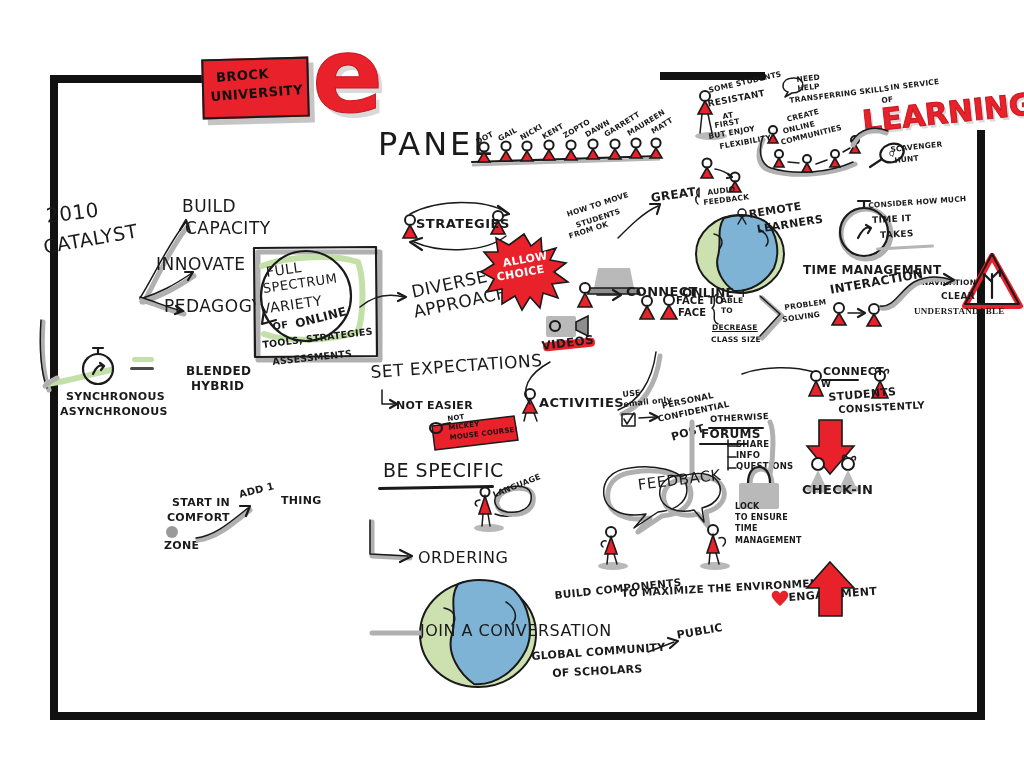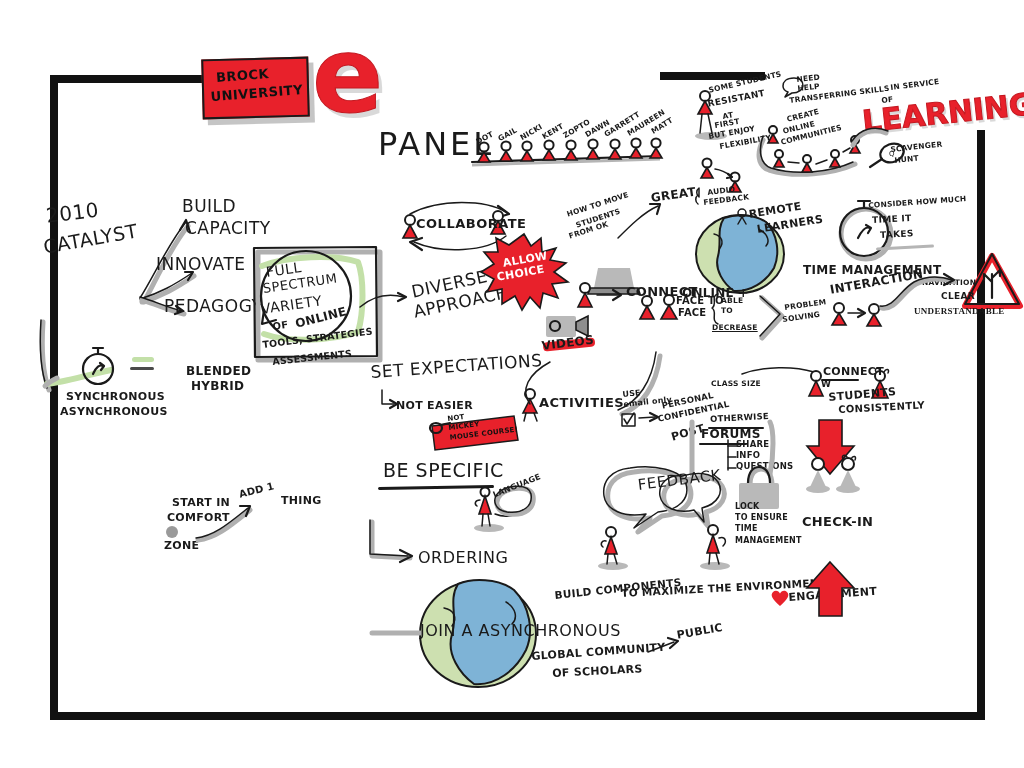--- a/index.html
+++ b/index.html
@@ -293,21 +293,21 @@
   <svg style="left:400px; top:198px;" width="130" height="62">
     <path class="s-thin" d="M10 16 C40 0 86 2 106 14"></path>
     <path class="s-black" d="M98 8 L109 16 L96 20" stroke-width="1.8"></path>
     <path class="s-thin" d="M106 38 C86 54 42 56 14 44"></path>
     <path class="s-black" d="M22 40 L10 44 L22 52" stroke-width="1.8"></path>
     <circle class="f-white" cx="10" cy="22" r="5"></circle>
       <path class="f-red" d="M10 27 L3 40 L17 40 Z"></path>
     <circle class="f-white" cx="98" cy="18" r="5"></circle>
       <path class="f-red" d="M98 23 L91 36 L105 36 Z"></path>
   </svg>
-  <div class="hand md" style="left:416px; top:217px; font-size:13px;">COLLABORATE</div>
+  <div class="hand md" style="left:416px; top:217px; font-size:13px;">STRATEGIES</div>
 
   <svg style="left:480px; top:232px;" width="90" height="82">
     <path class="f-red" d="M44 2 L51 14 L61 6 L62 20 L76 16 L70 28 L86 31 L74 40 L88 50 L72 52 L78 66 L63 61 L60 76 L50 65 L42 78 L35 64 L22 72 L22 57 L7 60 L14 47 L1 40 L14 32 L4 20 L18 20 L16 6 L29 13 Z"></path>
   </svg>
   <div class="hand sm" style="left:502px; top:258px; color:#fff; transform:rotate(-10deg); font-size:11px;">ALLOW</div>
   <div class="hand sm" style="left:496px; top:272px; color:#fff; transform:rotate(-10deg); font-size:11px;">CHOICE</div>
 
   <div class="hand xs" style="left:566px; top:211px; transform:rotate(-18deg);">HOW TO MOVE</div>
   <div class="hand xs" style="left:575px; top:222px; transform:rotate(-18deg);">STUDENTS</div>
   <div class="hand xs" style="left:568px; top:233px; transform:rotate(-18deg);">FROM OK</div>
@@ -360,21 +360,21 @@
   </svg>
   <div class="hand xs" style="left:676px; top:296px; font-size:10px;">FACE TO</div>
   <div class="hand xs" style="left:678px; top:308px; font-size:10px;">FACE</div>
 
   <svg style="left:706px; top:292px;" width="18" height="34">
     <path class="s-thin" d="M12 2 C4 4 12 12 6 16 C12 20 4 28 12 32"></path>
   </svg>
   <div class="hand xs" style="left:721px; top:296px; line-height:1.35;">ABLE
 TO</div>
   <div class="hand xs" style="left:712px; top:324px;text-decoration:underline;">DECREASE</div>
-  <div class="hand xs" style="left:711px; top:336px;margin-top:44px;">CLASS SIZE</div>
+  <div class="hand xs" style="left:711px; top:336px;">CLASS SIZE</div>
 
   <svg style="left:758px; top:294px;" width="30" height="48">
     <path class="s-gray" d="M4 4 L24 22 L4 44"></path>
     <path class="s-thin" d="M2 2 L22 20 L2 42"></path>
   </svg>
   <div class="hand xs" style="left:784px; top:304px; transform:rotate(-8deg);">PROBLEM</div>
   <div class="hand xs" style="left:782px; top:316px; transform:rotate(-8deg);">SOLVING</div>
 
   <div class="hand sm" style="left:829px; top:284px; transform:rotate(-10deg); font-size:12px;">INTERACTION</div>
   <svg style="left:830px; top:300px;" width="56" height="30">
@@ -445,21 +445,21 @@
 
   <svg style="left:418px; top:578px;" width="125" height="112">
     <ellipse class="f-globe-g" cx="60" cy="56" rx="58" ry="53"></ellipse>
     <path class="f-globe-b" d="M40 6 C30 22 40 38 34 56 C28 76 42 96 56 106 C78 108 98 92 108 72 C116 54 112 28 96 12 C80 0 54 0 40 6 Z"></path>
     <path class="s-thin" d="M26 30 C36 32 40 40 34 48"></path>
     <path class="s-thin" d="M88 24 C98 30 100 40 94 46"></path>
   </svg>
   <svg style="left:370px; top:628px;" width="60" height="10">
     <path class="s-gray" d="M2 5 L50 5" stroke-width="5"></path>
   </svg>
-  <div class="hand lg" style="left:420px; top:623px; font-size:16px; font-weight:500;">JOIN A ASYNCHRONOUS</div>
+  <div class="hand lg" style="left:420px; top:623px; font-size:16px; font-weight:500;">JOIN A CONVERSATION</div>
   <div class="hand sm" style="left:531px; top:651px; transform:rotate(-4deg); font-size:11px;">GLOBAL COMMUNITY</div>
   <div class="hand sm" style="left:552px; top:668px; transform:rotate(-3deg); font-size:11px;">OF SCHOLARS</div>
   <svg style="left:648px; top:636px;" width="40" height="22">
     <path class="s-thin" d="M0 16 L26 6"></path>
       <path class="s-black" d="M20 2 L30 5 L22 12" stroke-width="1.7"></path>
   </svg>
   <div class="hand sm" style="left:676px; top:630px; transform:rotate(-10deg); font-size:11px;">PUBLIC</div>
 
   <div class="hand sm" style="left:554px; top:590px; transform:rotate(-6deg); font-size:10.5px;">BUILD COMPONENTS</div>
   <div class="hand sm" style="left:621px; top:588px; transform:rotate(-3deg); font-size:10.5px;">TO MAXIMIZE THE ENVIRONMENT</div>
@@ -556,15 +556,15 @@
   </svg>
   <svg style="left:802px; top:455px;" width="62" height="38">
     <ellipse class="f-gray" cx="16" cy="34" rx="12" ry="4"></ellipse>
     <ellipse class="f-gray" cx="46" cy="34" rx="12" ry="4"></ellipse>
     <circle class="f-white" cx="16" cy="9" r="6"></circle>
     <path class="f-gray" d="M16 15 L8 32 L24 32 Z" stroke="#1a1a1a" stroke-width="1.5"></path>
     <circle class="f-white" cx="46" cy="9" r="6"></circle>
     <path class="f-gray" d="M46 15 L38 32 L54 32 Z" stroke="#1a1a1a" stroke-width="1.5"></path>
     <path class="s-thin" d="M41 4 C39 0 43 -1 45 2 M49 4 C51 0 55 1 53 5"></path>
   </svg>
-  <div class="hand sm" style="left:802px; top:483px; font-size:13px;margin-top:32px;">CHECK-IN</div>
+  <div class="hand sm" style="left:802px; top:483px; font-size:13px;">CHECK-IN</div>
 
 </div>
 
 </body></html>

